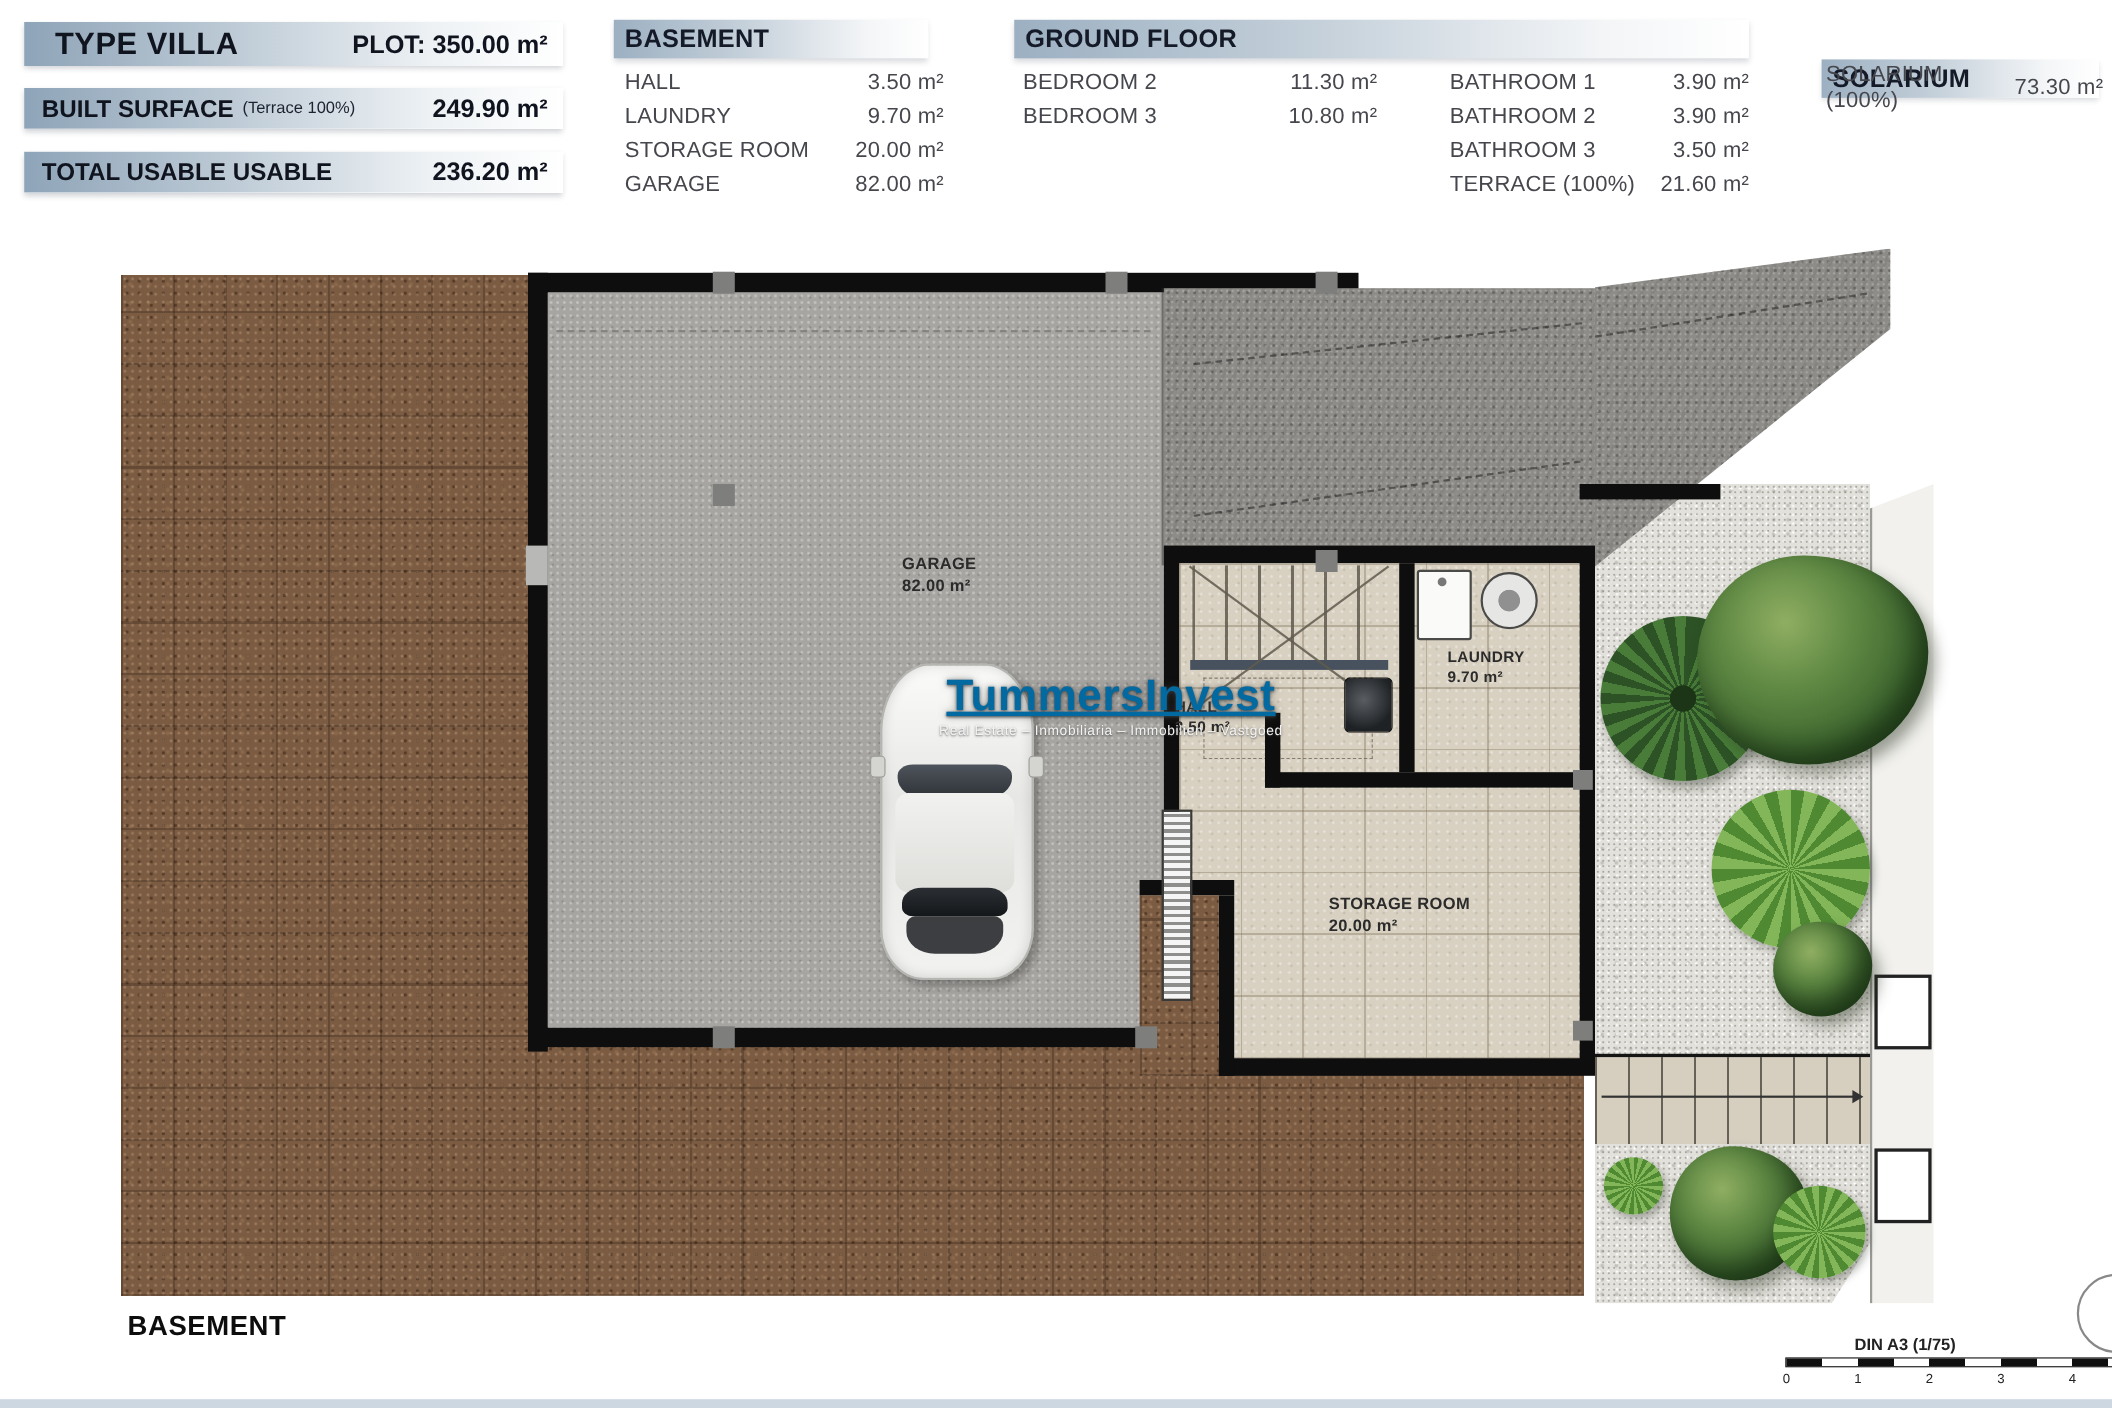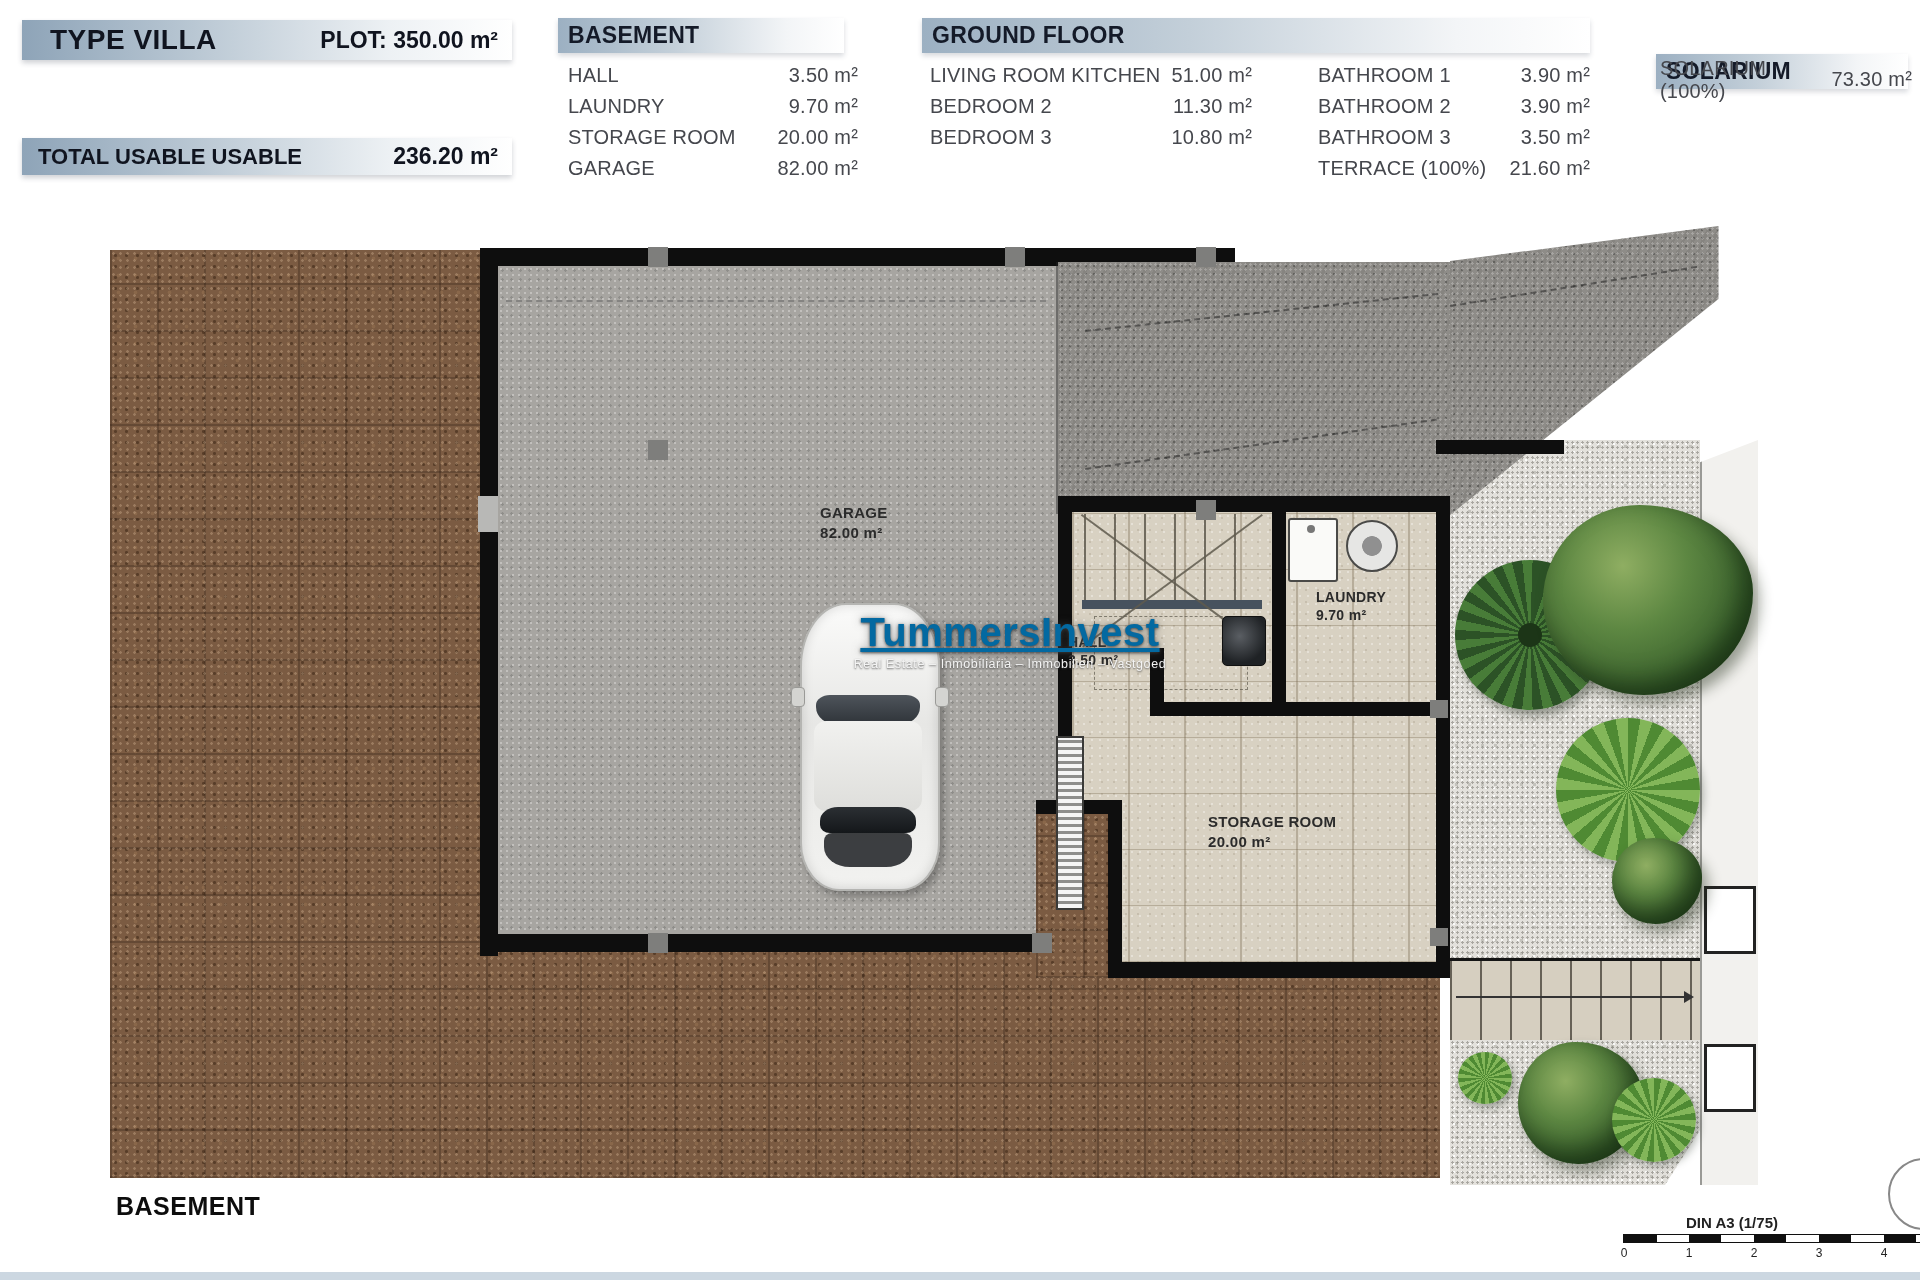--- a/index.html
+++ b/index.html
@@ -115,20 +115,25 @@
 </style>
 </head>
 <body>
 
 <div id="page">
 
   <div class="abs gradbar" style="left:22px;top:20px;width:490px;height:40px;padding:0 14px 0 28px;box-sizing:border-box;">
     <span class="bar-title">TYPE VILLA</span>
     <span class="bar-value">PLOT: 350.00 m²</span>
   </div>
+  <div class="abs gradbar" style="left:22px;top:80px;width:490px;height:37px;padding:0 14px 0 16px;box-sizing:border-box;">
+    <span class="bar-sub">BUILT SURFACE</span>
+    <span class="bar-note">(Terrace 100%)</span>
+    <span class="bar-value">249.90 m²</span>
+  </div>
   <div class="abs gradbar" style="left:22px;top:138px;width:490px;height:37px;padding:0 14px 0 16px;box-sizing:border-box;">
     <span class="bar-sub">TOTAL USABLE USABLE</span>
     <span class="bar-value">236.20 m²</span>
   </div>
 
   <div class="abs tbl-header" style="left:558px;top:18px;width:286px;height:35px;">
     <span>BASEMENT</span>
   </div>
   <div class="abs" style="left:568px;top:60px;width:290px;">
     <div class="trow">
@@ -146,24 +151,20 @@
     <div class="trow">
         <span>GARAGE</span>
         <span class="val">82.00 m²</span>
       </div>
   </div>
 
   <div class="abs tbl-header" style="left:922px;top:18px;width:668px;height:35px;">
     <span>GROUND FLOOR</span>
   </div>
   <div class="abs" style="left:930px;top:60px;width:322px;">
-    <div class="trow">
-        <span>LIVING ROOM KITCHEN</span>
-        <span class="val">51.00 m²</span>
-      </div>
     <div class="trow">
         <span>BEDROOM 2</span>
         <span class="val">11.30 m²</span>
       </div>
     <div class="trow">
         <span>BEDROOM 3</span>
         <span class="val">10.80 m²</span>
       </div>
   </div>
   <div class="abs" style="left:1318px;top:60px;width:272px;">

